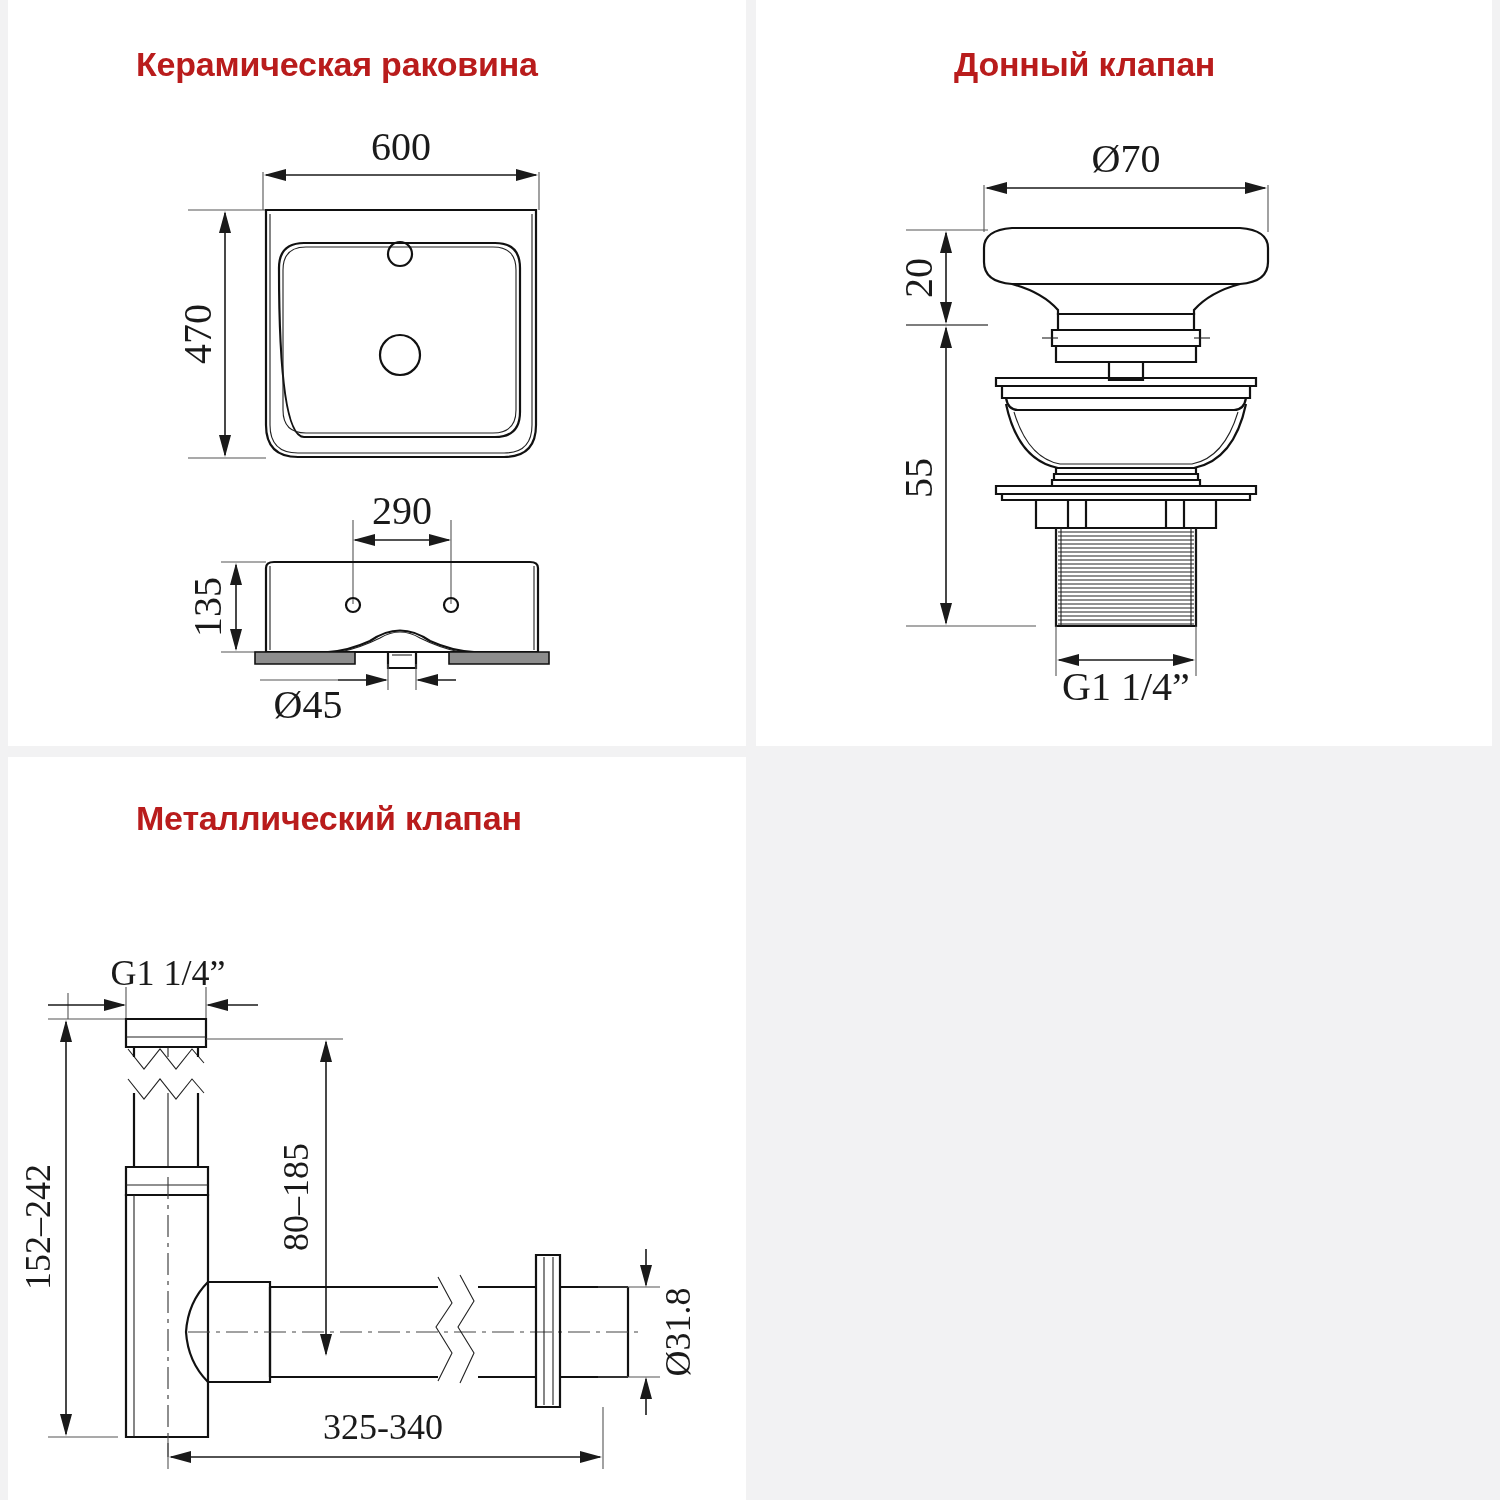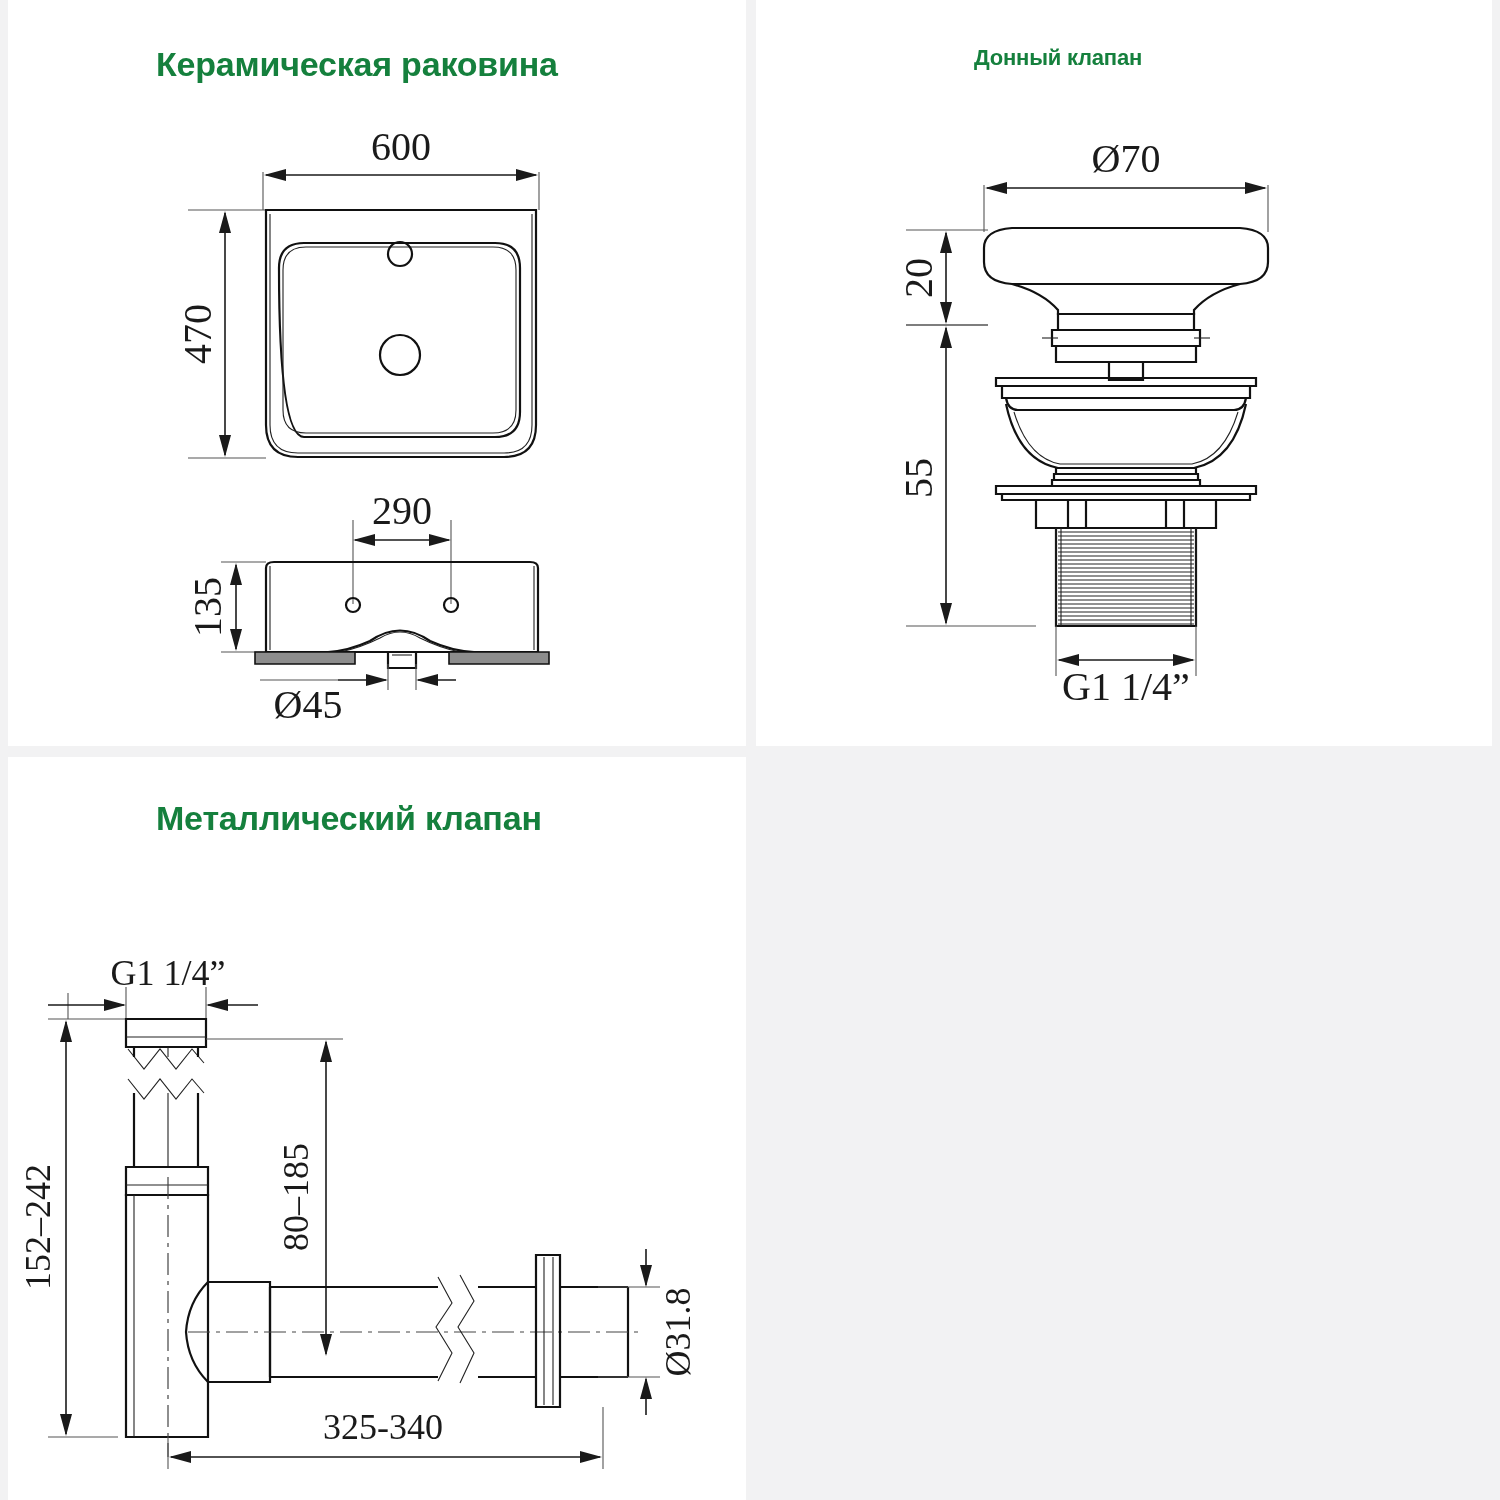--- a/index.html
+++ b/index.html
@@ -27,27 +27,26 @@
 
   
   #panel-sink   { left: 8px;   top: 0px;    width: 738px;  height: 746px; }
   #panel-valve  { left: 756px; top: 0px;    width: 736px;  height: 746px; }
   #panel-siphon { left: 8px;   top: 757px;  width: 738px;  height: 743px; }
 
   .panel-title {
     position: absolute;
     font-family: "Liberation Sans", sans-serif;
     font-weight: bold;
-    color: #15803d;
+    color: #b91c1c;
     white-space: nowrap;
     letter-spacing: -0.2px;
-    margin-left: 20px;
   }
   #title-sink   { left: 128px; top: 45px;  font-size: 34px; }
-  #title-valve  { left: 198px; top: 45px;  font-size: 22px; }
+  #title-valve  { left: 198px; top: 45px;  font-size: 34px; }
   #title-siphon { left: 128px; top: 42px;  font-size: 34px; }
 
   .dwg {
     position: absolute;
     left: 0;
     top: 0;
   }
 
   .dimtext {
     font-family: "Liberation Serif", serif;

